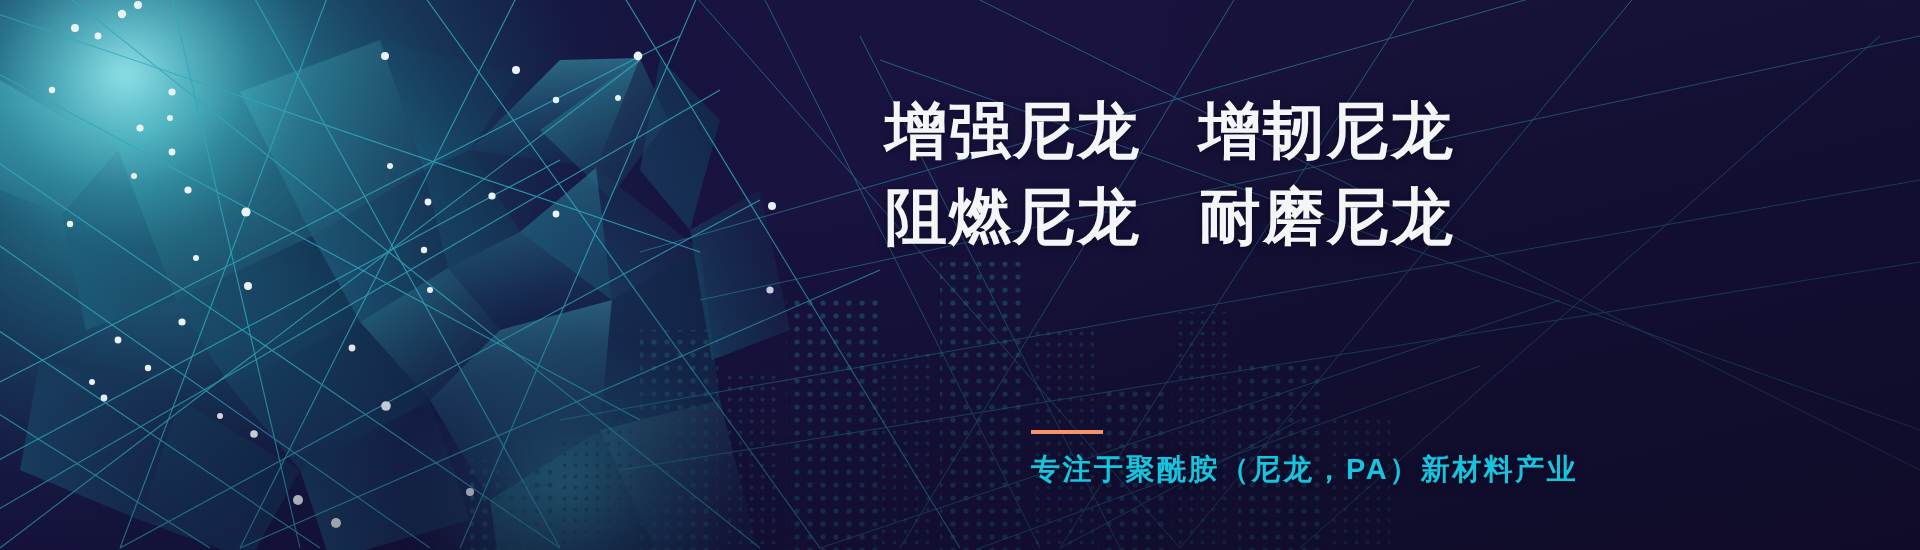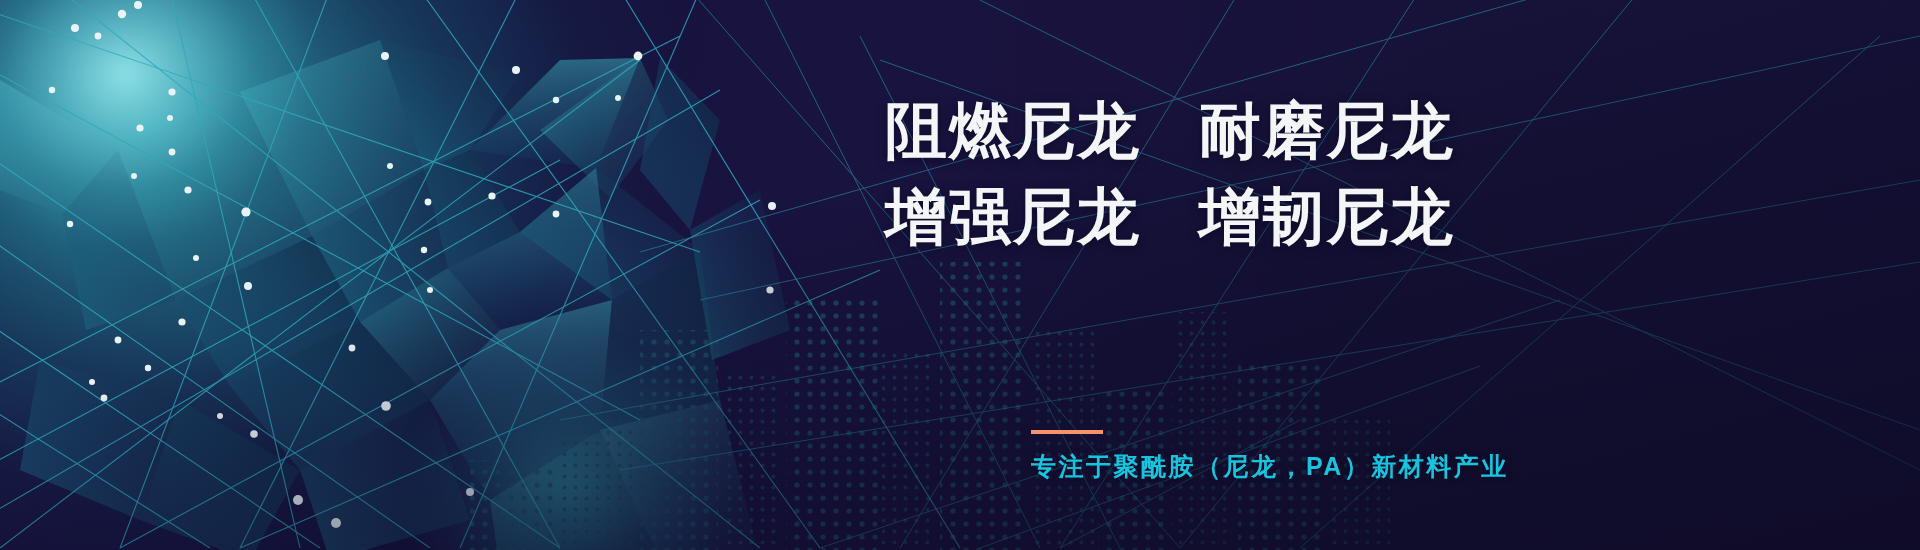--- a/index.html
+++ b/index.html
@@ -140,21 +140,21 @@
 
   .tag-rule {
     width: 72px;
     height: 4px;
     background: #f5936b;
     margin-bottom: 16px;
   }
 
   .tagline {
     color: #16c4dd;
-    font-size: 25px;
+    font-size: 29px;
     font-weight: bold;
     letter-spacing: 2.5px;
     white-space: pre;
     text-shadow: 0 1px 6px rgba(8,6,28,0.5);
   }
 </style>
 </head>
 <body>
 
 <div class="banner">
@@ -328,22 +328,22 @@
       <circle cx="336" cy="523" r="5"></circle>
       <circle cx="470" cy="492" r="4"></circle>
     </g>
   </svg>
 
   <div class="bg-darksweep"></div>
 
   <div class="content">
 
     <div class="headline-block">
+      <div class="headline">增强尼龙   增韧尼龙</div>
       <div class="headline">阻燃尼龙   耐磨尼龙</div>
-      <div class="headline">增强尼龙   增韧尼龙</div>
     </div>
 
     <div class="tagline-block">
       <div class="tag-rule"></div>
       <div class="tagline">专注于聚酰胺（尼龙，PA）新材料产业</div>
     </div>
 
   </div>
 </div>
 

